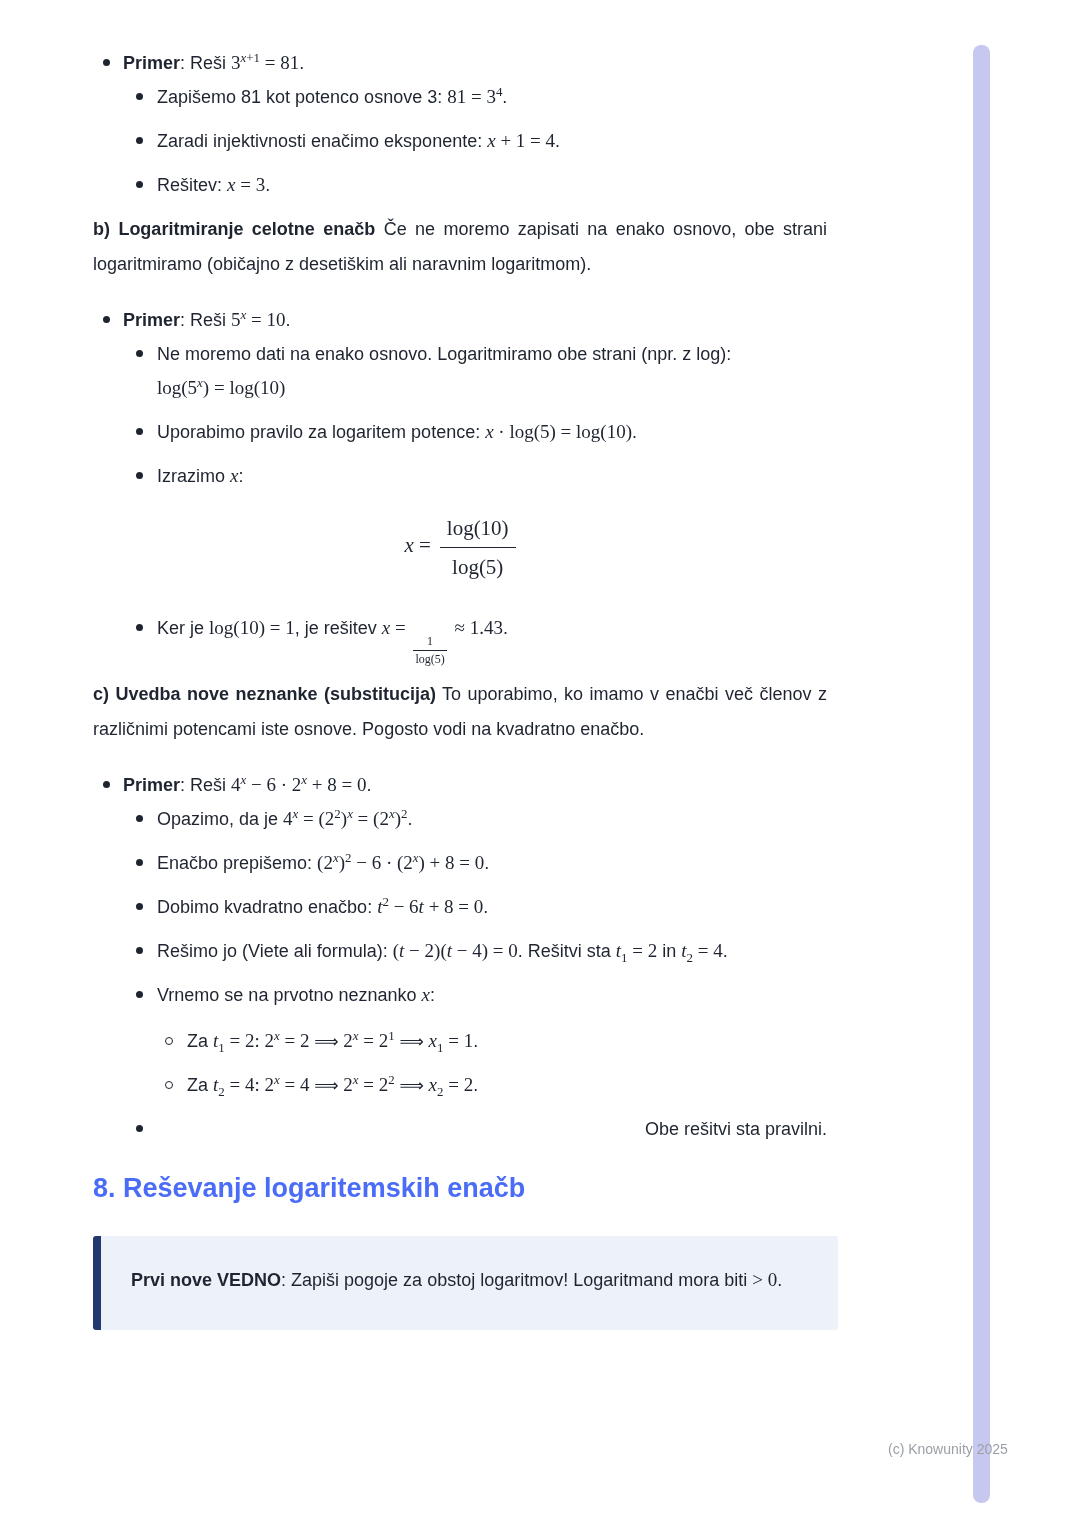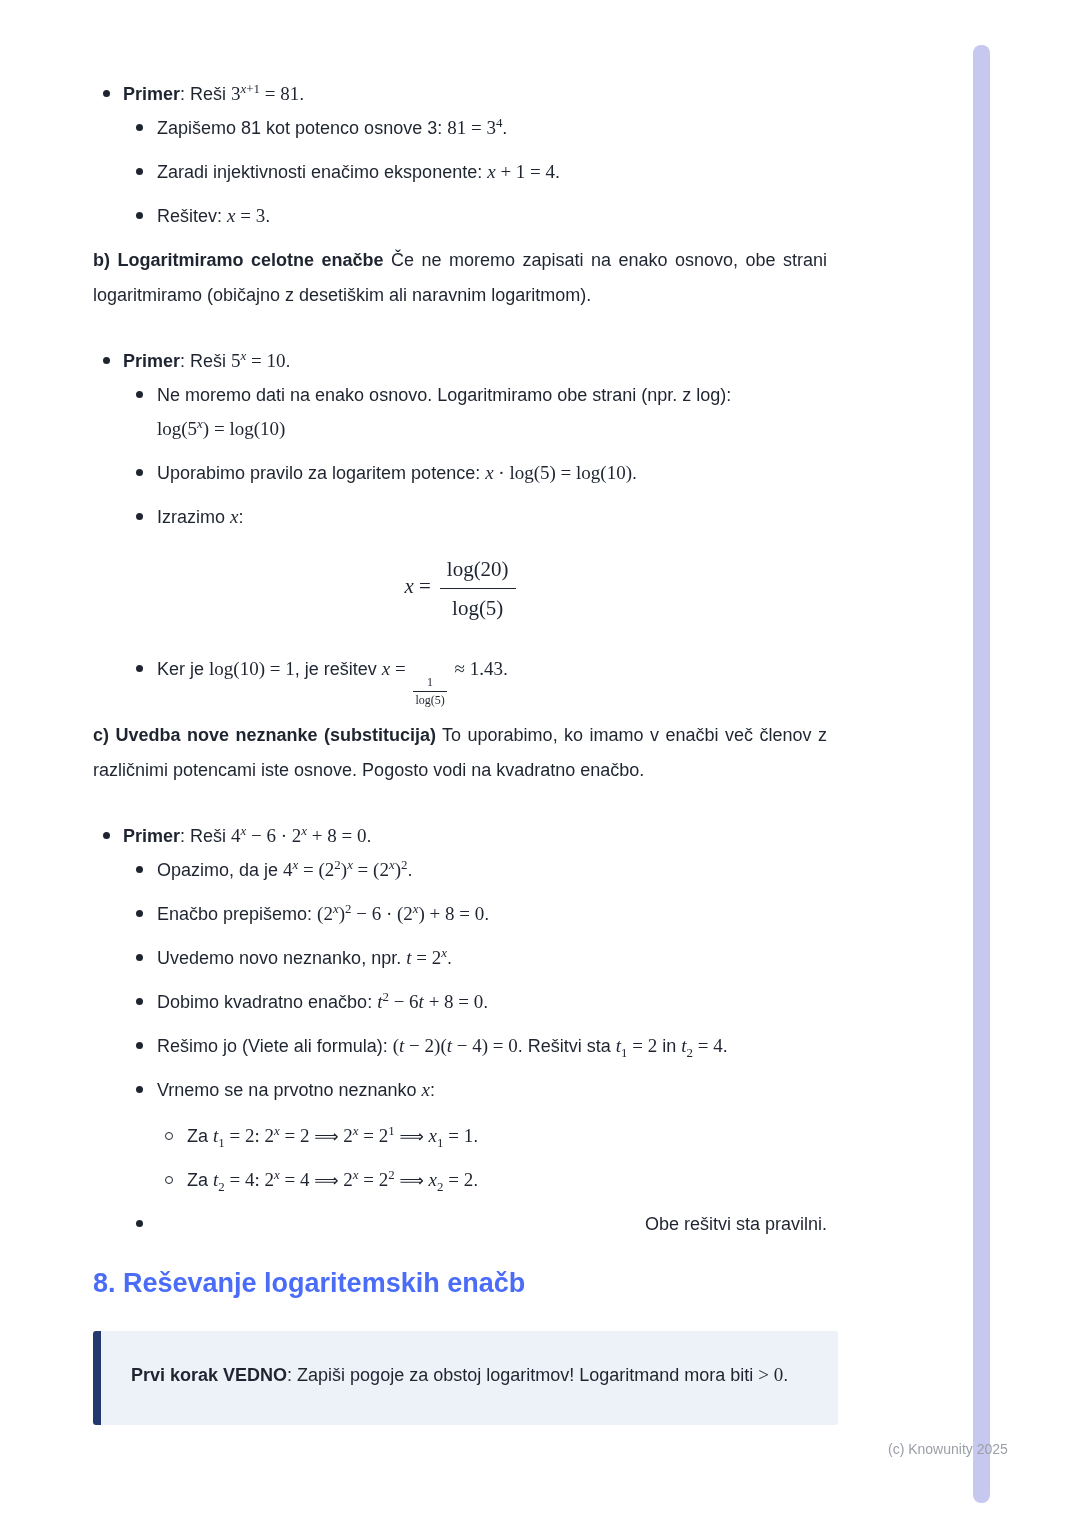--- a/index.html
+++ b/index.html
@@ -9,21 +9,21 @@
     background:#ffffff;
     overflow:hidden;
     font-family:"Liberation Sans","DejaVu Sans",sans-serif;
     font-size:18px;
     color:var(--text,#1e2430);
   }
   .content { position:absolute; left:93px; top:46px; width:734px; }
 
   
   .li { position:relative; line-height:34px; margin-bottom:10px; }
-  .li.intro { margin-bottom:0;margin-top:31px; }
+  .li.intro { margin-bottom:0; }
   .li.tight { margin-bottom:12px; }
   .li.mt-extra { margin-top:9px;text-align:right; }
   .lvl1 { padding-left:30px; }
   .lvl2 { padding-left:64px; }
   .lvl3 { padding-left:94px; }
   .marker { position:absolute; top:13px; width:7px; height:7px; border-radius:50%;
             background:currentColor; }
   .lvl1 > .marker { left:10px; }
   .lvl2 > .marker { left:43px; }
   .lvl3 > .marker { left:72px; width:8px; height:8px; background:transparent;
@@ -91,42 +91,42 @@
     </div>
     <div class="li lvl2">
       <span class="marker"></span>
       <div class="li-body">Zaradi injektivnosti enačimo eksponente: <span class="m"><i>x</i> + 1 = 4</span>.</div>
     </div>
     <div class="li lvl2">
       <span class="marker"></span>
       <div class="li-body">Rešitev: <span class="m"><i>x</i> = 3</span>.</div>
     </div>
 
-    <p class="para"><strong>b) Logaritmiramo celotne enačbe</strong><span> Če ne moremo zapisati na enako osnovo, obe strani logaritmiramo (običajno z desetiškim ali naravnim logaritmom).</span></p>
+    <p class="para"><strong>b) Logaritmiranje celotne enačb</strong><span> Če ne moremo zapisati na enako osnovo, obe strani logaritmiramo (običajno z desetiškim ali naravnim logaritmom).</span></p>
 
     <div class="li lvl1 intro">
       <span class="marker"></span>
       <div class="li-body"><strong>Primer</strong><span>: Reši <span class="m">5<sup><i>x</i></sup> = 10</span>.</span></div>
     </div>
     <div class="li lvl2">
       <span class="marker"></span>
       <div class="li-body">Ne moremo dati na enako osnovo. Logaritmiramo obe strani (npr. z log):<br><span class="m">log(5<sup><i>x</i></sup>) = log(10)</span></div>
     </div>
     <div class="li lvl2">
       <span class="marker"></span>
       <div class="li-body">Uporabimo pravilo za logaritem potence: <span class="m"><i>x</i> · log(5) = log(10)</span>.</div>
     </div>
     <div class="li lvl2">
       <span class="marker"></span>
       <div class="li-body">Izrazimo <span class="m"><i>x</i></span>:</div>
     </div>
 
     <div class="display-eq">
       <span class="eq-lhs"><i>x</i> =</span><span class="frac">
-          <span class="num">log(20)</span>
+          <span class="num">log(10)</span>
           <span class="den">log(5)</span>
         </span>
     </div>
 
     <div class="li lvl2">
       <span class="marker"></span>
       <div class="li-body">Ker je <span class="m">log(10) = 1</span>, je rešitev <span class="m"><i>x</i> = <span class="ifrac">
               <span class="inum">1</span>
               <span class="iden">log(5)</span>
             </span> ≈ 1.43</span>.</div>
@@ -138,24 +138,20 @@
       <span class="marker"></span>
       <div class="li-body"><strong>Primer</strong><span>: Reši <span class="m">4<sup><i>x</i></sup> − 6 · 2<sup><i>x</i></sup> + 8 = 0</span>.</span></div>
     </div>
     <div class="li lvl2">
       <span class="marker"></span>
       <div class="li-body">Opazimo, da je <span class="m">4<sup><i>x</i></sup> = (2<sup>2</sup>)<sup><i>x</i></sup> = (2<sup><i>x</i></sup>)<sup>2</sup></span>.</div>
     </div>
     <div class="li lvl2">
       <span class="marker"></span>
       <div class="li-body">Enačbo prepišemo: <span class="m">(2<sup><i>x</i></sup>)<sup>2</sup> − 6 · (2<sup><i>x</i></sup>) + 8 = 0</span>.</div>
-    </div>
-    <div class="li lvl2">
-      <span class="marker"></span>
-      <div class="li-body">Uvedemo novo neznanko, npr. <span class="m"><i>t</i> = 2<sup><i>x</i></sup></span>.</div>
     </div>
     <div class="li lvl2">
       <span class="marker"></span>
       <div class="li-body">Dobimo kvadratno enačbo: <span class="m"><i>t</i><sup>2</sup> − 6<i>t</i> + 8 = 0</span>.</div>
     </div>
     <div class="li lvl2">
       <span class="marker"></span>
       <div class="li-body">Rešimo jo (Viete ali formula): <span class="m">(<i>t</i> − 2)(<i>t</i> − 4) = 0</span>. Rešitvi sta <span class="m"><i>t</i><sub>1</sub> = 2</span> in <span class="m"><i>t</i><sub>2</sub> = 4</span>.</div>
     </div>
     <div class="li lvl2 tight">
@@ -171,21 +167,21 @@
       <div class="li-body">Za <span class="m"><i>t</i><sub>2</sub> = 4: 2<sup><i>x</i></sup> = 4 <span class="arr">⟹</span> 2<sup><i>x</i></sup> = 2<sup>2</sup> <span class="arr">⟹</span> <i>x</i><sub>2</sub> = 2</span>.</div>
     </div>
     <div class="li lvl2 mt-extra">
       <span class="marker"></span>
       <div class="li-body">Obe rešitvi sta pravilni.</div>
     </div>
 
     <h2 class="section-heading">8. Reševanje logaritemskih enačb</h2>
 
     <div class="callout">
-      <p class="callout-text"><strong>Prvi korak VEDNO</strong><span>: Zapiši pogoje za obstoj logaritmov! Logaritmand mora biti <span class="m">&gt; 0</span>.</span></p>
+      <p class="callout-text"><strong>Prvi nove VEDNO</strong><span>: Zapiši pogoje za obstoj logaritmov! Logaritmand mora biti <span class="m">&gt; 0</span>.</span></p>
     </div>
 
   </div>
 
   <div class="scrollbar-thumb"></div>
   <div class="copyright">(c) Knowunity 2025</div>
 
 </div>
 
 </body></html>

